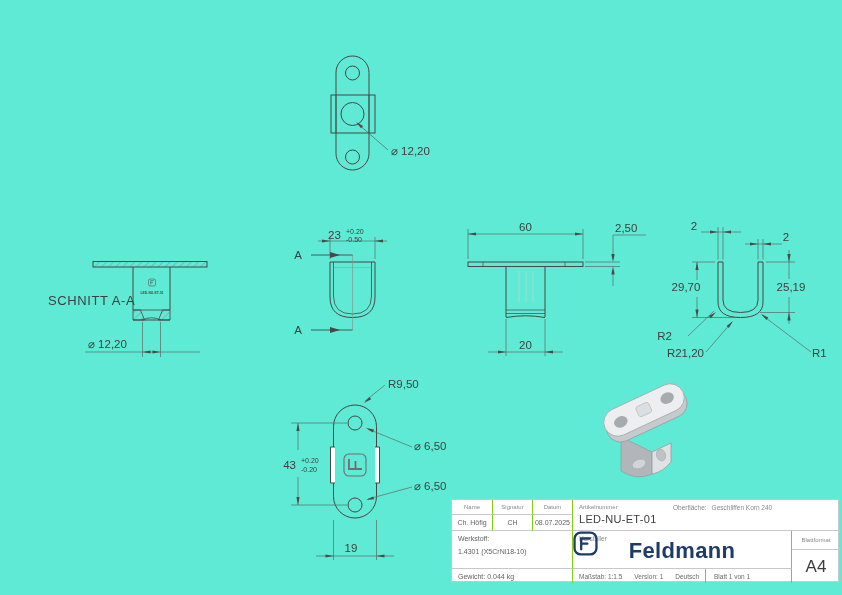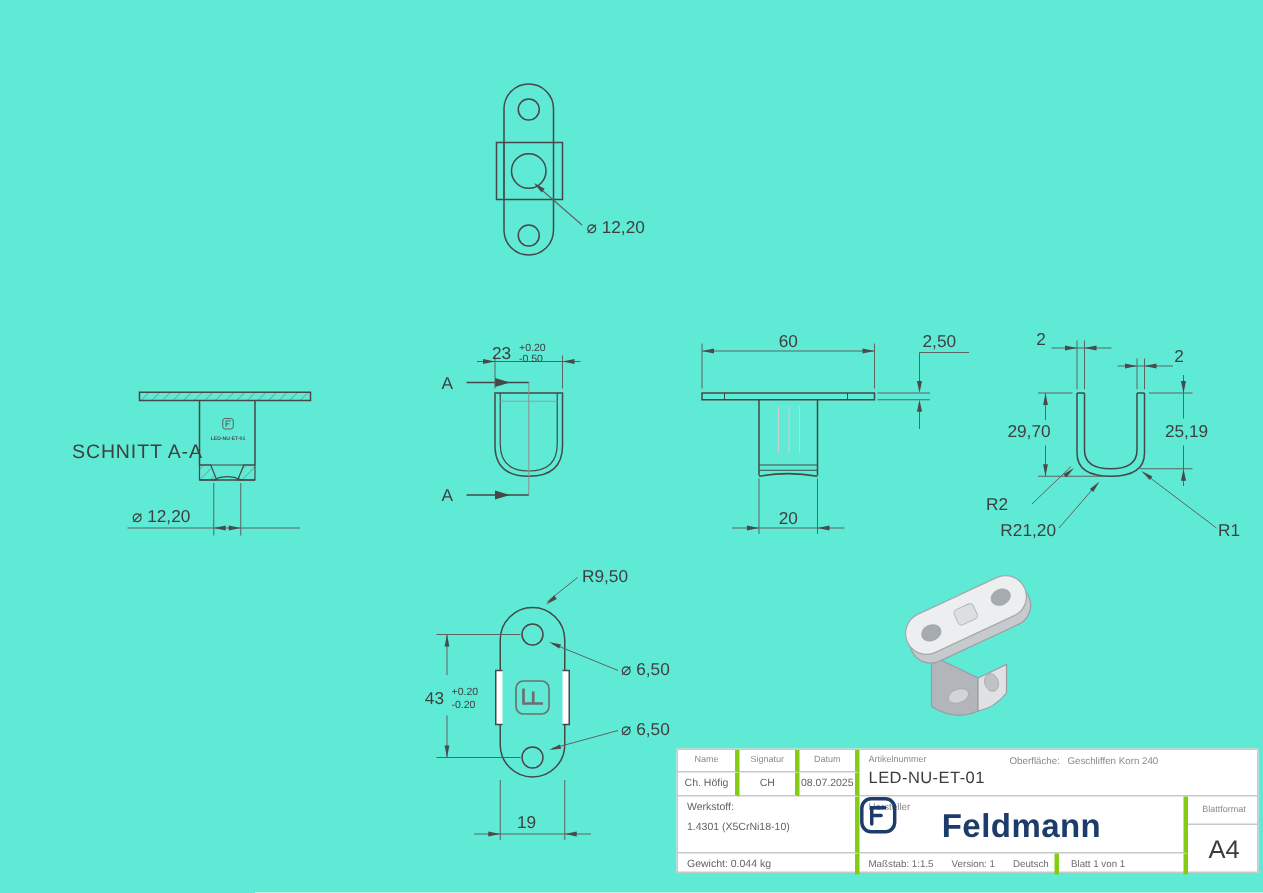--- a/index.html
+++ b/index.html
@@ -8,21 +8,21 @@
   .stage svg{position:absolute;left:0;top:0;}
   svg text{font-family:"Liberation Sans",sans-serif;fill:#3f3f3f;}
   .t11{font-size:11.5px;}
   .t7{font-size:7px;}
   .t13{font-size:13px;letter-spacing:.6px;}
   .tmark{font-size:3.4px;font-weight:bold;fill:#4a4a4a;}
   
   .tb{position:absolute;left:451px;top:499px;width:388px;height:83px;
       border:1px solid #c6c9cc;color:#6b6b6b;box-sizing:border-box;background:#fff;}
   .cell{position:absolute;box-sizing:border-box;overflow:hidden;}
-  .br{border-right:3px solid #84cc16;}
+  .br{border-right:1px solid #84cc16;}
   .bb{border-bottom:1px solid #c6c9cc;}
   .lbl{font-size:6px;color:#8a8a8a;}
   .val{font-size:7px;color:#636363;}
   .cc{display:flex;align-items:center;justify-content:center;text-align:center;}
   .artnum{font-size:11px;color:#3c3c3c;letter-spacing:.3px;}
   .a4{font-size:17px;color:#3c3c3c;}
   .brandrow{display:flex;align-items:center;justify-content:center;gap:7px;height:26px;margin-top:1px;}
   .brandname{font-size:22px;font-weight:600;letter-spacing:.3px;color:#1e3c6a;}
   .smallrow{display:flex;align-items:center;font-size:6.5px;color:#6b6b6b;}
 </style>

